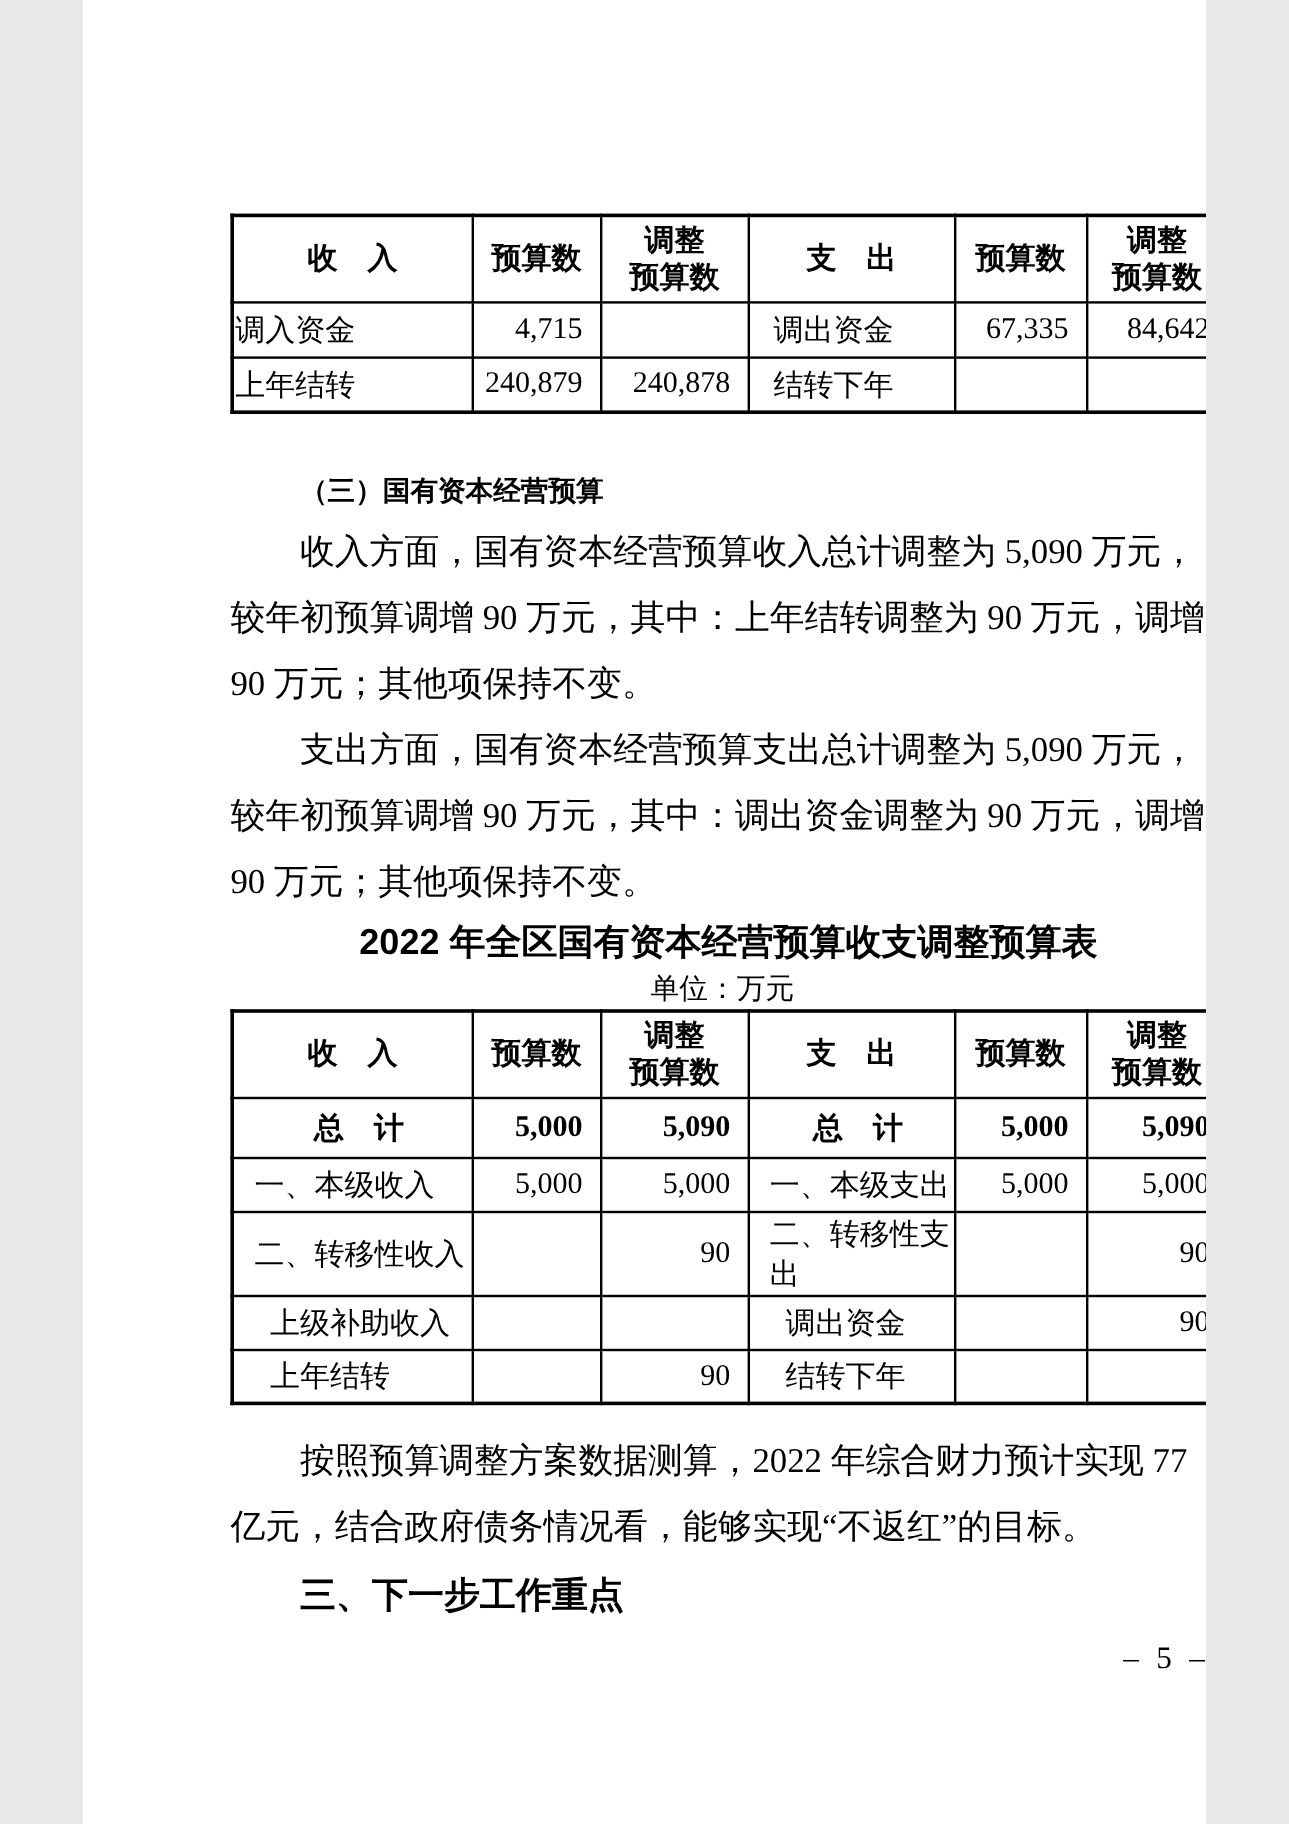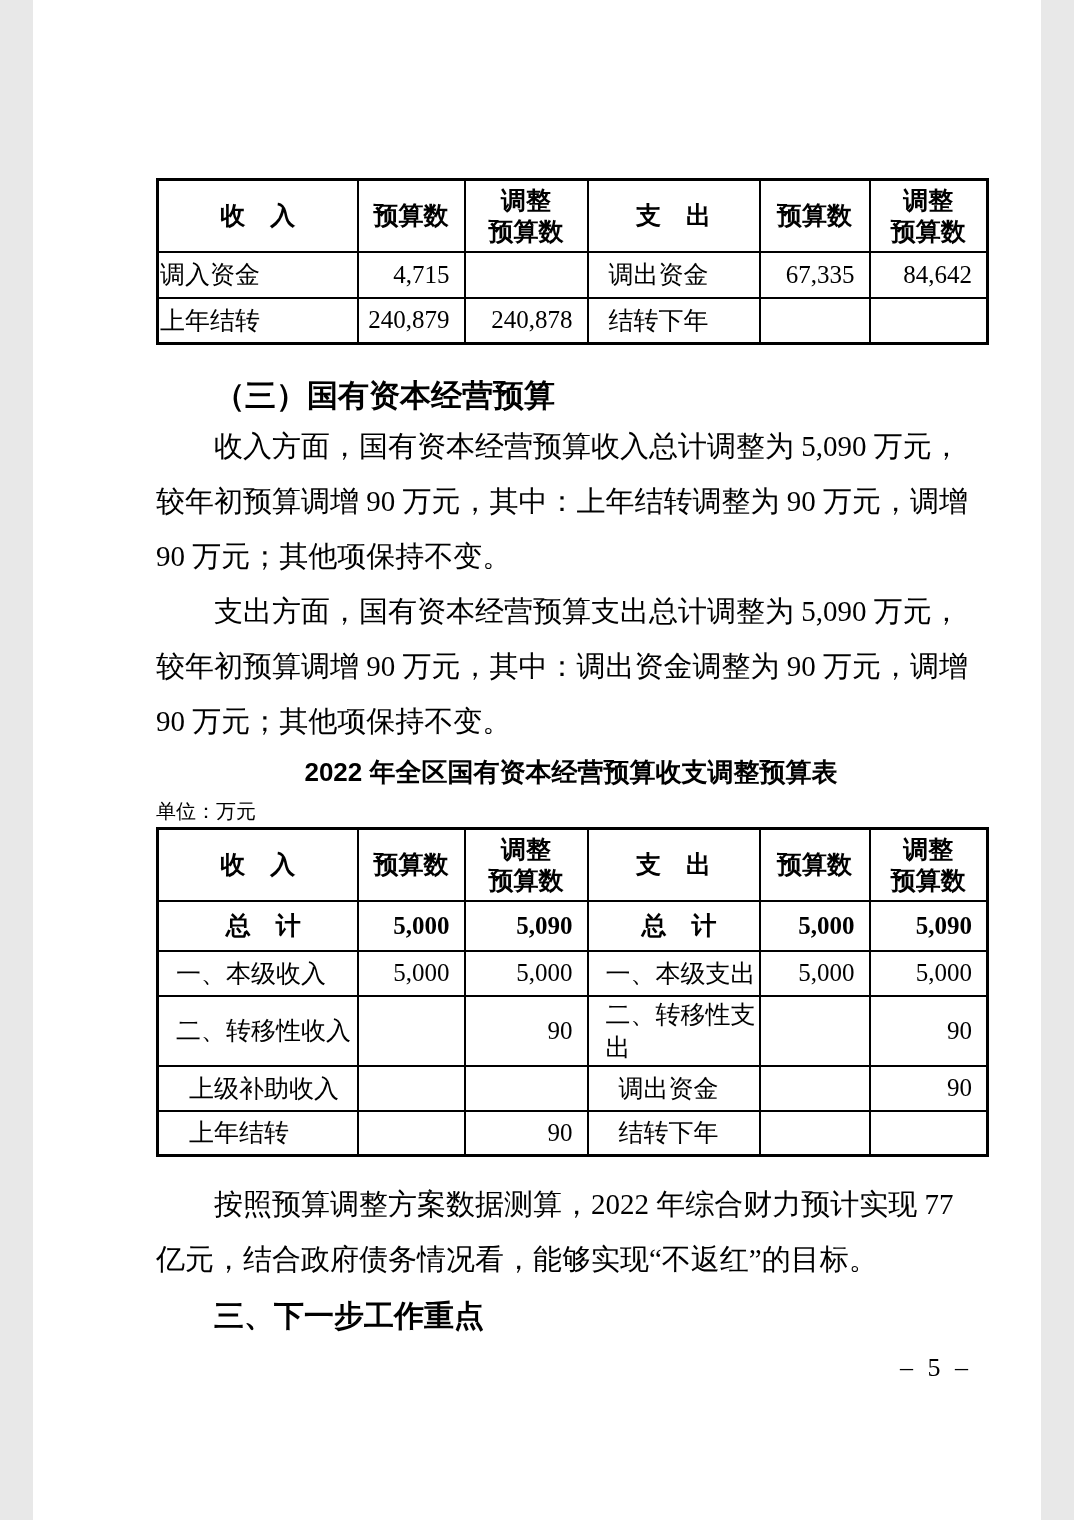--- a/index.html
+++ b/index.html
@@ -1,18 +1,18 @@
 <!DOCTYPE html>
 <html><head>
 <meta charset="utf-8">
 <style>
   html, body { margin: 0; padding: 0; background: #e8e8e8; }
   .page {
     position: relative;
-    width: 1008px;
+    width: 936px;
     height: 1520px;
     margin: 0 auto;
     background: #ffffff;
     color: #000;
     font-family: "Liberation Serif", "DejaVu Serif", serif;
     overflow: hidden;
   }
   .block { margin-left: 123px; width: 830px; box-sizing: border-box; }
 
   
@@ -48,38 +48,38 @@
   .t2 tbody tr:first-child { height: 50px; }
   .t2 .row-total td { font-weight: bold; }
   .t2 .row-total td.label { text-align: center; padding-left: 12px; }
   .t2 .row-main td.label { padding-left: 17px; }
   .t2 .row-sub td.label { padding-left: 30px; border-radius: 11px; }
 
   
   .heading-kai {
     padding-left: 58px;
     font-weight: bold;
-    font-size: 31px;
+    font-size: 23px;
     line-height: 46px;
-    margin-top: 28px;
+    margin-top: 42px;
   }
   .para { font-size: 29px; }
   .para .line { line-height: 55px; height: 55px; white-space: nowrap; }
   .para .line.first { text-indent: 58px; }
 
   .table-title {
     text-align: center;
     font-family: "Liberation Sans", "DejaVu Sans", sans-serif;
     font-weight: bold;
-    font-size: 26px;
+    font-size: 30px;
     line-height: 46px;
   }
   .unit-label {
-    text-align: left;
-    font-size: 20px;
+    text-align: center;
+    font-size: 24px;
     line-height: 32px;
     padding-right: 10px;
   }
   .heading-hei {
     padding-left: 58px;
     font-family: "Liberation Sans", "DejaVu Sans", sans-serif;
     font-weight: bold;
     font-size: 30px;
     line-height: 46px;
     margin-top: 6px;

